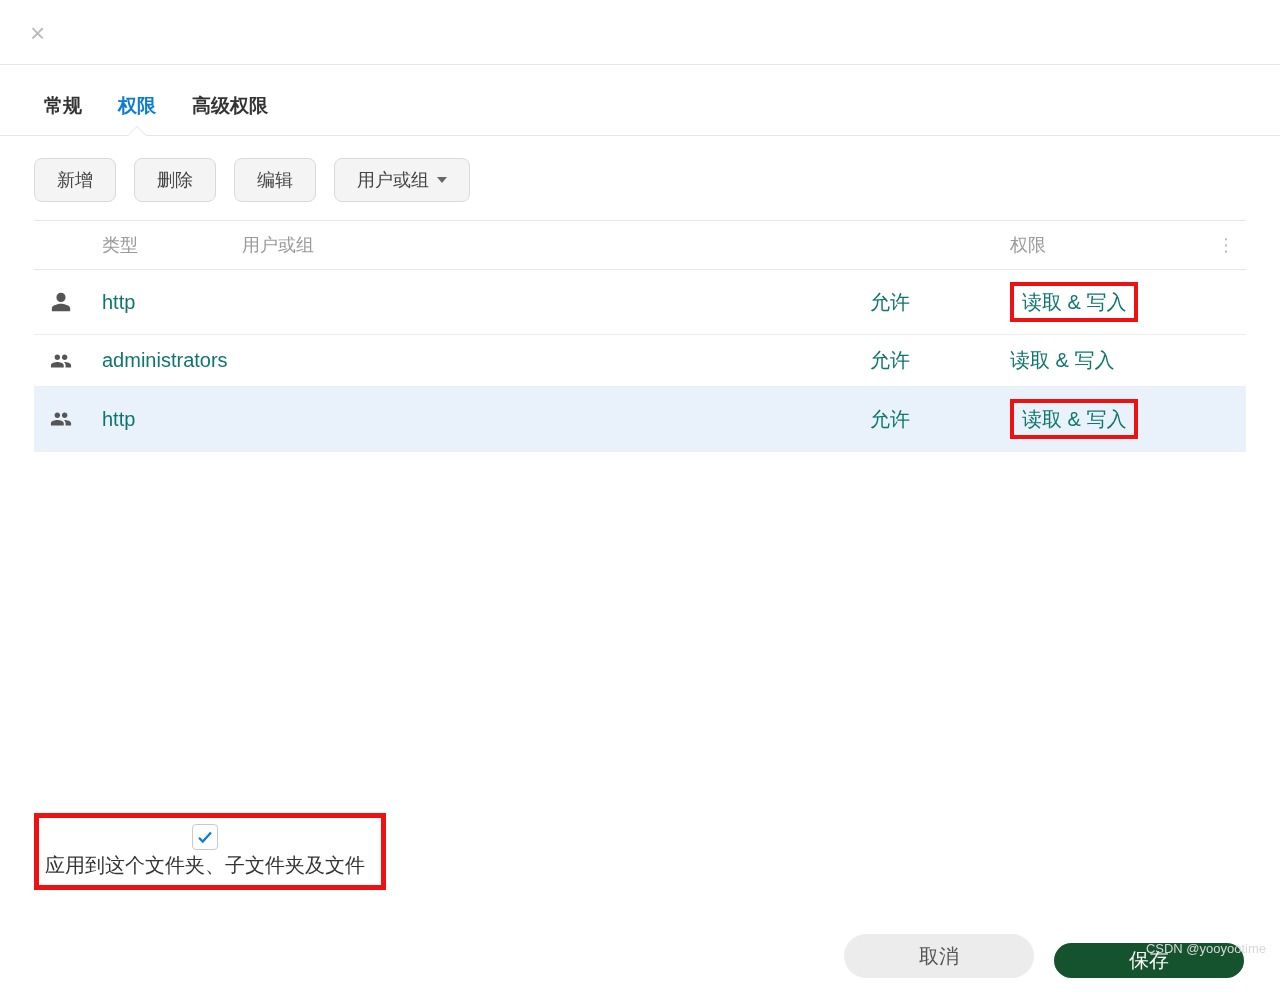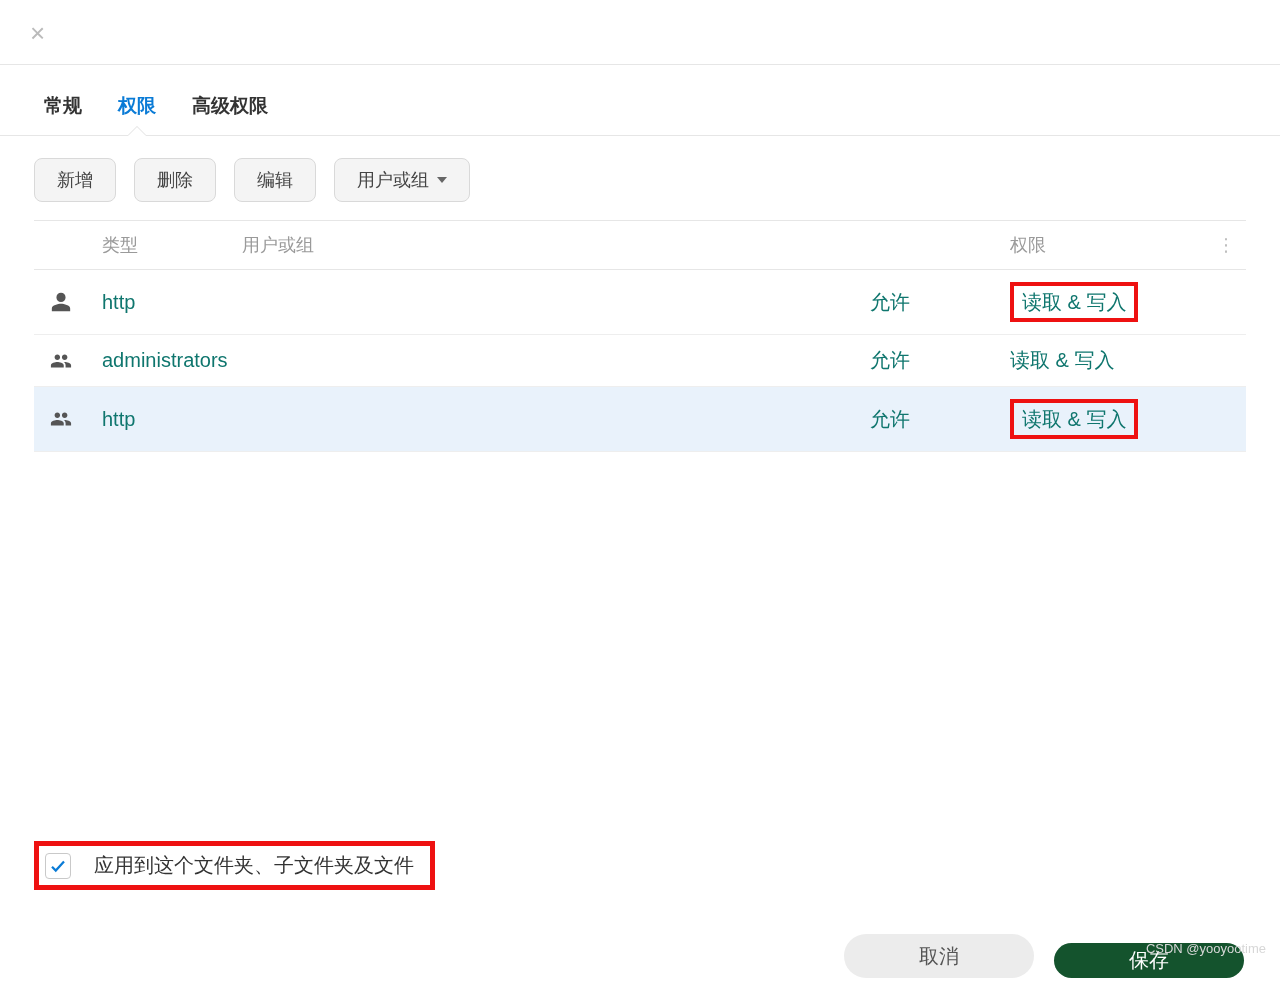--- a/index.html
+++ b/index.html
@@ -133,25 +133,26 @@
       display: inline-block;
       padding: 2px 8px;
       line-height: 1.4;
     }
     .bottom-area {
       padding: 0 34px 24px 34px;
     }
     .checkbox-row {
       display: inline-flex;
       align-items: center;
-      gap: 23px;
+      gap: 2px;
       margin-top: 10px;
       padding: 6px 16px 6px 6px;
       font-size: 20px;
       position: relative;
+      flex-direction: column;
     }
     .checkbox-row.red-box {
       border: 5px solid #e11;
     }
     .chk {
       width: 26px; height: 26px;
       border: 1px solid #c9c9c9;
       border-radius: 4px;
       display: inline-flex;
       align-items: center;

